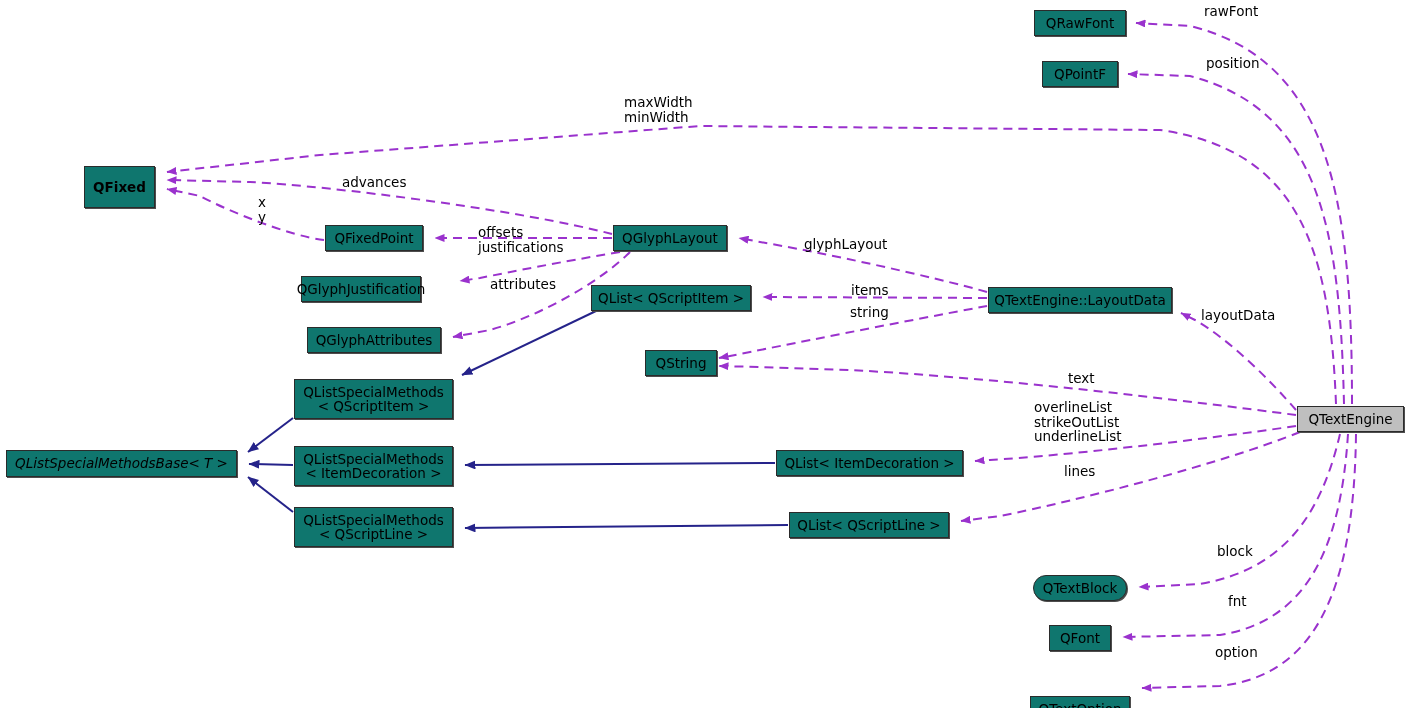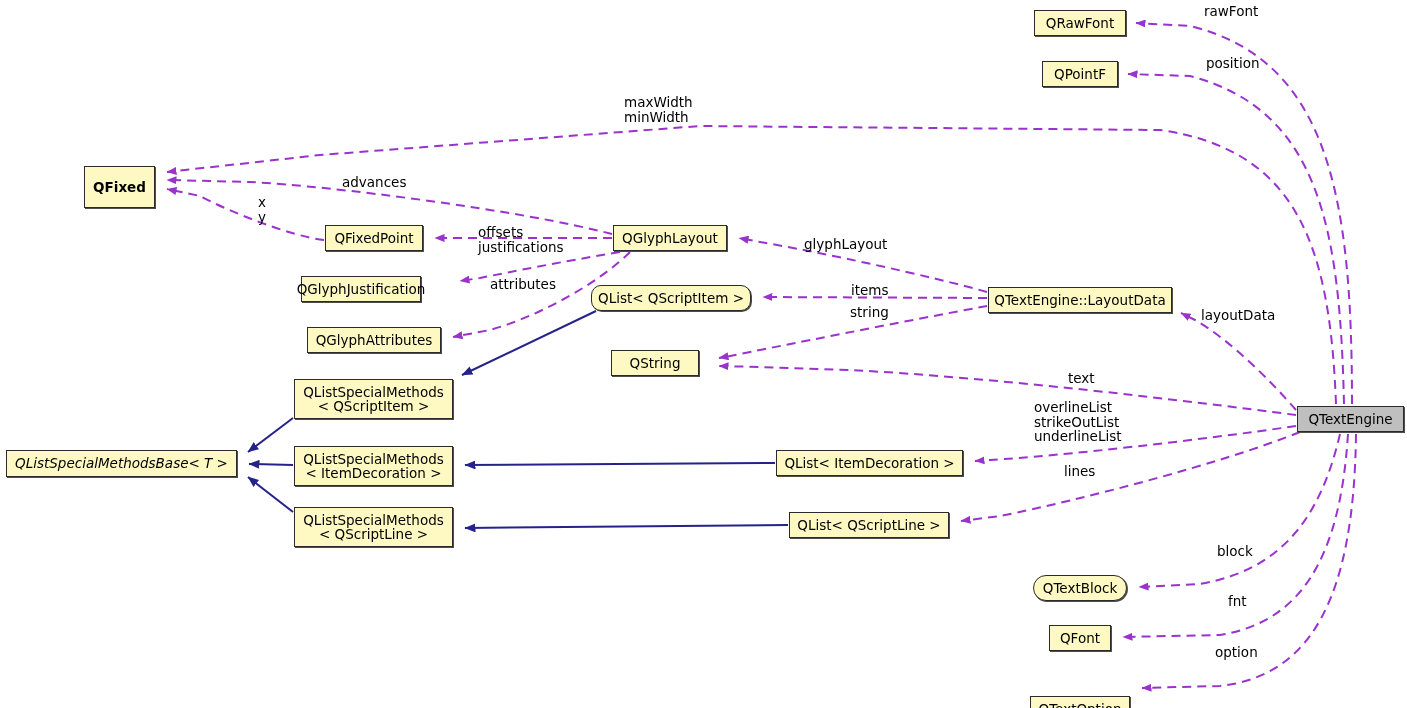--- a/index.html
+++ b/index.html
@@ -22,21 +22,21 @@
     left: 0;
     top: 0;
     width: 1407px;
     height: 708px;
     pointer-events: none;
   }
   .node {
     position: absolute;
     box-sizing: border-box;
     border: 1px solid #2b2b2b;
-    background: #fef9c3;
+    background: #0f766e;
     color: #000000;
     font-size: 13.5px;
     line-height: 14.5px;
     text-align: center;
     display: flex;
     flex-direction: column;
     align-items: center;
     justify-content: center;
     white-space: pre;
     box-shadow: 1px 1px 0 0 #4d4d4d;
@@ -137,33 +137,33 @@
   </div>
 
   <div class="node" style="left:613px;top:225px;width:114px;height:26px;">
     <span class="ln">QGlyphLayout</span>
   </div>
 
   <div class="node" style="left:301px;top:276px;width:120px;height:26px;">
     <span class="ln">QGlyphJustification</span>
   </div>
 
-  <div class="node" style="left:591px;top:285px;width:160px;height:26px;border-radius:10px;">
+  <div class="node" style="left:591px;top:285px;width:160px;height:26px;">
     <span class="ln">QList&lt; QScriptItem &gt;</span>
   </div>
 
   <div class="node" style="left:988px;top:287px;width:184px;height:26px;">
     <span class="ln">QTextEngine::LayoutData</span>
   </div>
 
   <div class="node" style="left:307px;top:327px;width:134px;height:26px;">
     <span class="ln">QGlyphAttributes</span>
   </div>
 
-  <div class="node" style="left:611px;top:350px;width:88px;height:26px;">
+  <div class="node" style="left:645px;top:350px;width:72px;height:26px;">
     <span class="ln">QString</span>
   </div>
 
   <div class="node" style="left:294px;top:379px;width:159px;height:40px;">
     <span class="ln">QListSpecialMethods
 &lt; QScriptItem &gt;</span>
   </div>
 
   <div class="node highlight" style="left:1297px;top:406px;width:107px;height:26px;">
     <span class="ln">QTextEngine</span>

